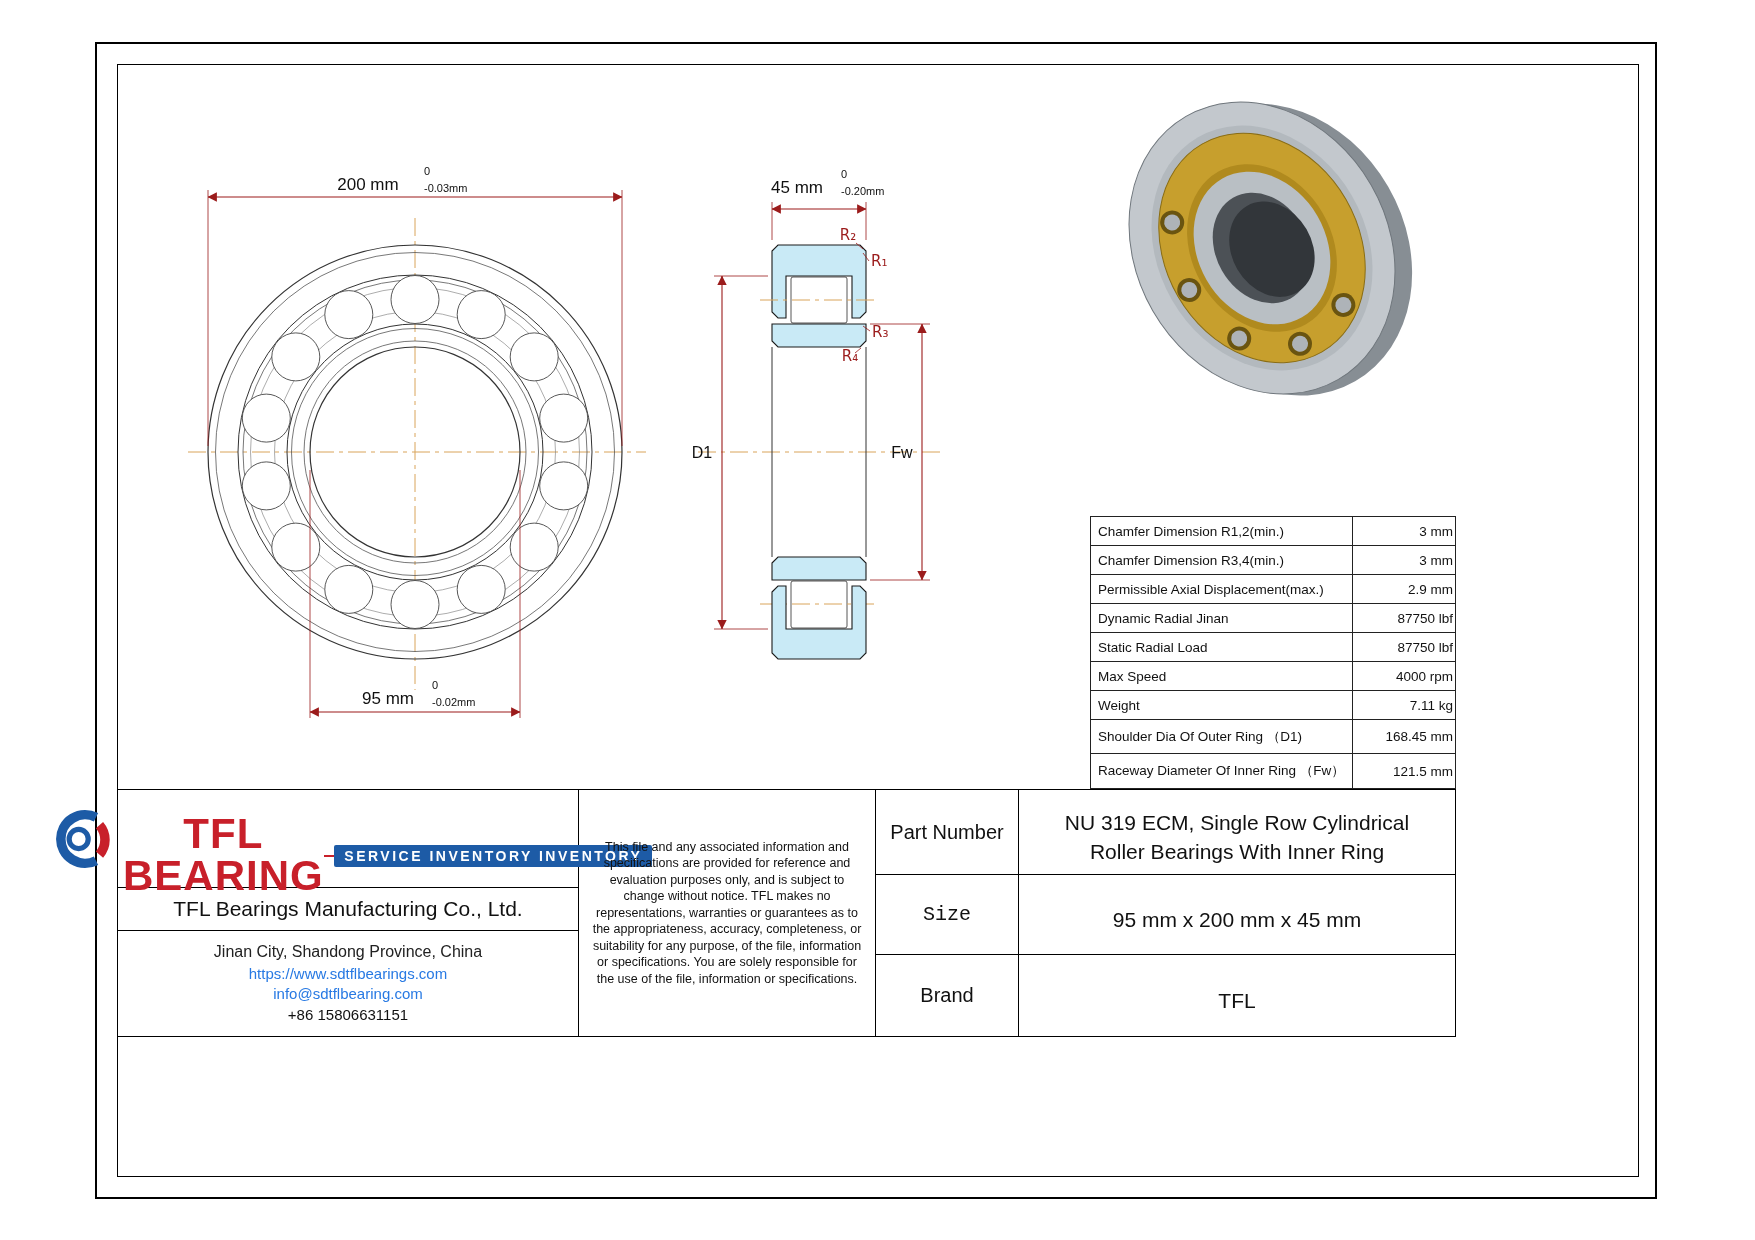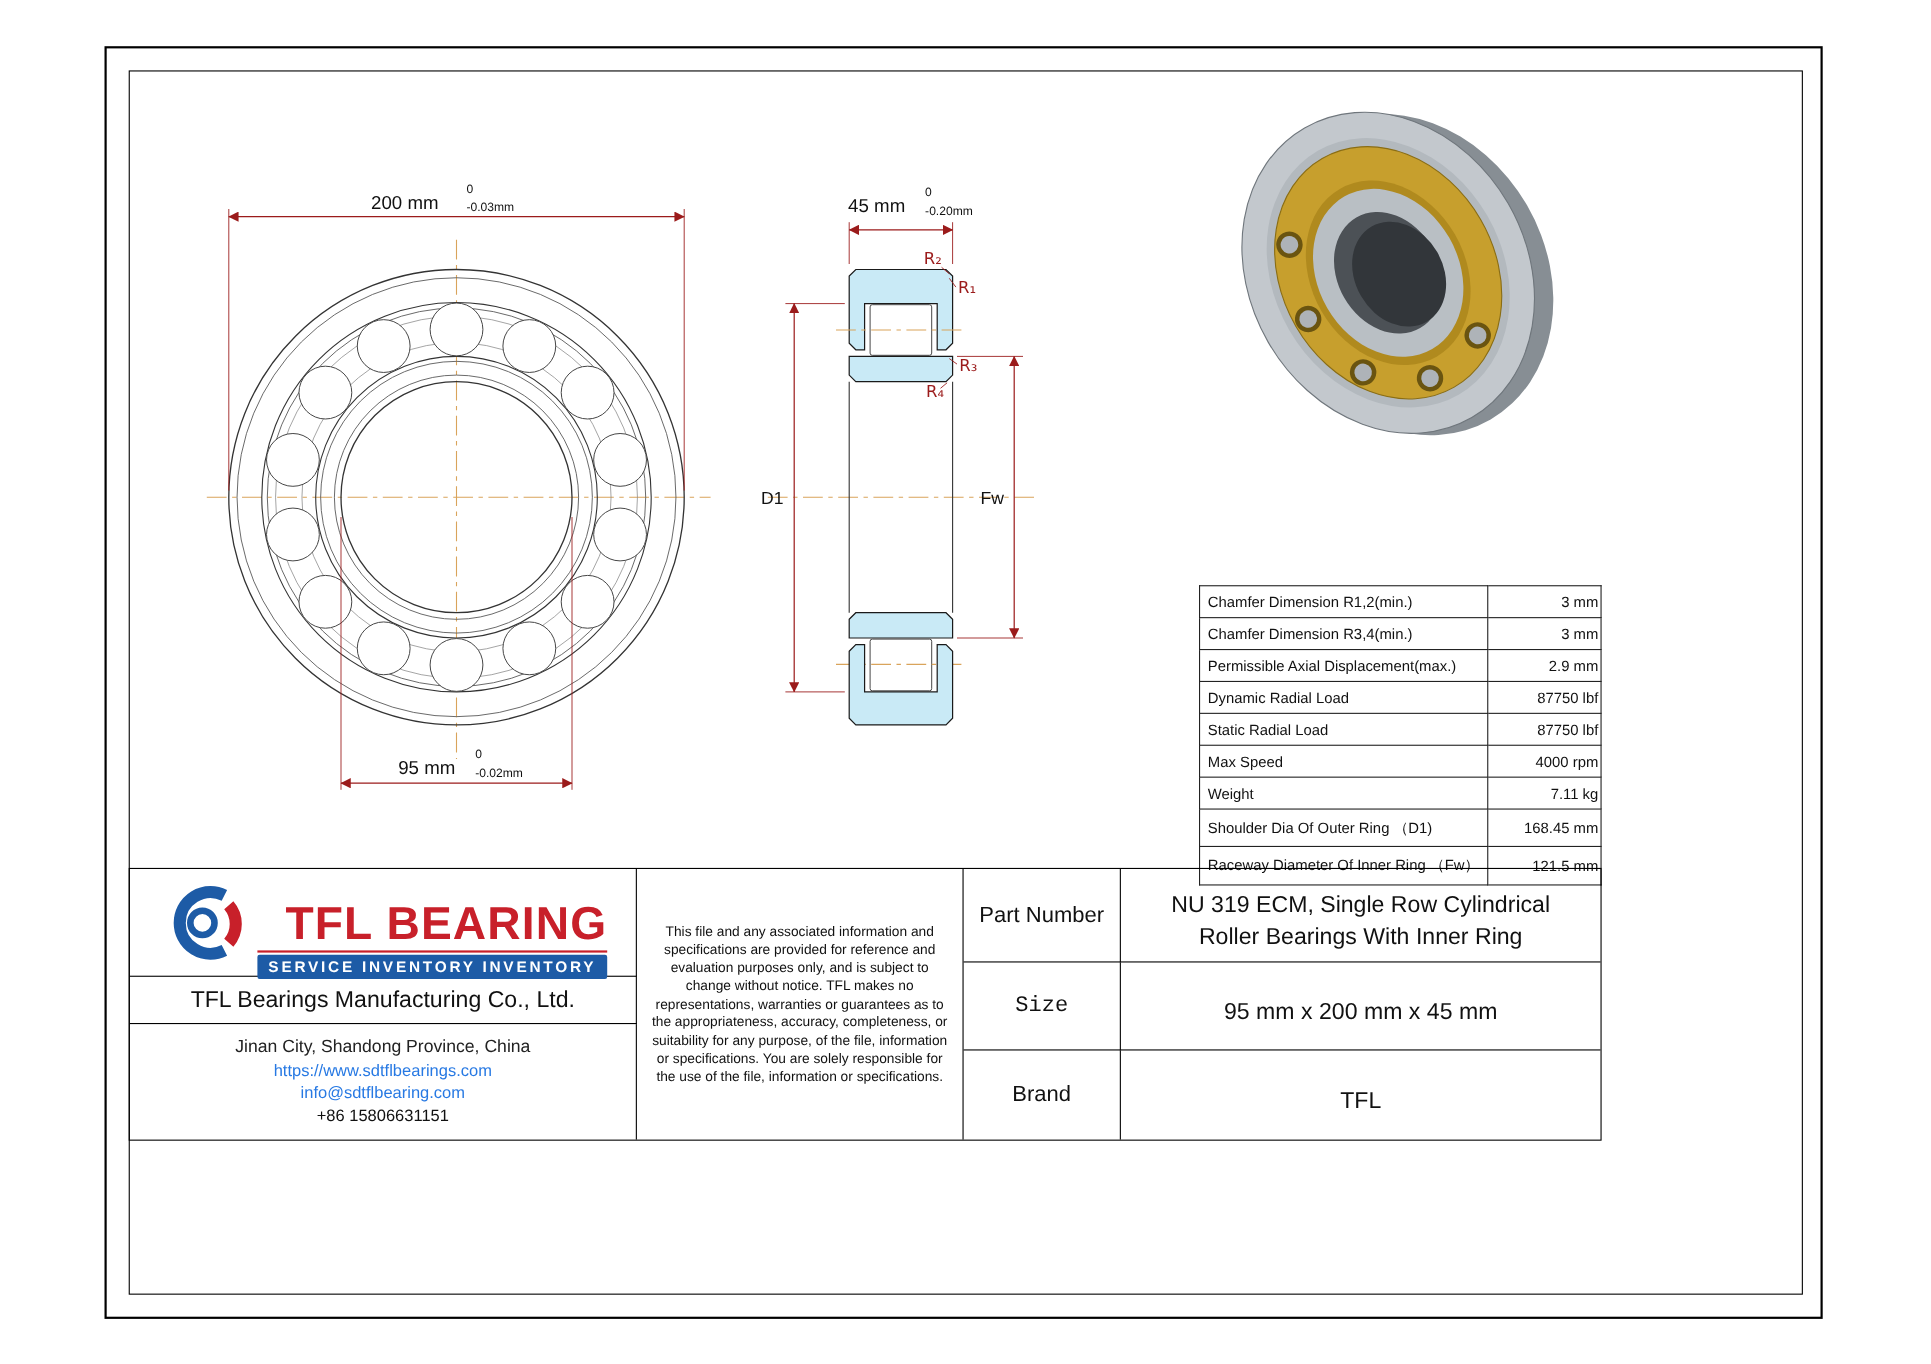--- a/index.html
+++ b/index.html
@@ -20,21 +20,21 @@
   .dim{stroke:#9b1b1b;stroke-width:1.1;fill:none;}
   .ext{stroke:#9b1b1b;stroke-width:.8;fill:none;}
   .blue{fill:#c9eaf6;stroke:#1a1a1a;stroke-width:1.1;}
   .dimv{font:400 17px "Liberation Sans",sans-serif;fill:#111;}
   .dimt{font:400 11px "Liberation Sans",sans-serif;fill:#111;}
   .rlab{font:400 15px "DejaVu Sans",sans-serif;fill:#9b1b1b;}
   .biglab{font:400 16px "Liberation Sans",sans-serif;fill:#111;}
 
   
   .spec{position:absolute;left:1090px;top:516px;width:366px;height:273px;}
-  .spec table{width:100%;height:100%;border-collapse:collapse;table-layout:fixed;margin-top:16px;}
+  .spec table{width:100%;height:100%;border-collapse:collapse;table-layout:fixed;}
   .spec td{border:1px solid #222;font-size:13.5px;color:#111;padding:0 2px 0 7px;
            vertical-align:middle;white-space:nowrap;overflow:hidden;}
   .spec td.val{width:93px;text-align:right;}
 
   
   .tb{position:absolute;left:117px;top:789px;width:1339px;height:248px;
       border:1px solid #000;box-sizing:border-box;}
   .cell{position:absolute;box-sizing:border-box;display:flex;align-items:center;
         justify-content:center;text-align:center;}
   .bb{border-bottom:1px solid #000;}
@@ -42,21 +42,21 @@
   .company-name{font-size:21px;color:#111;}
   .addr{font-size:16px;color:#222;line-height:1.38;}
   .addr .lnk{color:#2779e3;font-size:15px;display:block;}
   .addr .phone{color:#111;font-size:15px;display:block;}
   .disc{font-size:12.5px;line-height:1.32;color:#111;padding:0 13px;}
   .fldlab{font-size:20px;color:#111;}
   .fldval{font-size:21px;color:#111;line-height:1.35;padding:0 18px;margin-top:11px;}
 
   
   .logo-wrap{display:flex;align-items:center;gap:10px;}
-  .logo-text-col{display:flex;flex-direction:column;align-items:flex-end;margin-top:32px;}
+  .logo-text-col{display:flex;flex-direction:row;align-items:center;margin-top:32px;}
   .logo-main{font-size:42px;font-weight:bold;color:#c8202a;letter-spacing:1px;line-height:1;}
   .logo-rule{width:100%;height:2px;background:#c8202a;margin:3px 0 0 0;}
   .logo-banner{background:#1d5ba6;color:#fff;font-size:14px;font-weight:bold;
                letter-spacing:2.5px;padding:3px 10px;border-radius:2px;margin-top:2px;
                white-space:nowrap;}
 </style>
 </head>
 <body>
 
 <div class="page">
@@ -212,21 +212,21 @@
           </tr>
       <tr>
             <td>Chamfer Dimension R3,4(min.)</td>
             <td class="val">3 mm</td>
           </tr>
       <tr>
             <td>Permissible Axial Displacement(max.)</td>
             <td class="val">2.9 mm</td>
           </tr>
       <tr>
-            <td>Dynamic Radial Load</td>
+            <td>Dynamic Radial Jinan</td>
             <td class="val">87750 lbf</td>
           </tr>
       <tr>
             <td>Static Radial Load</td>
             <td class="val">87750 lbf</td>
           </tr>
       <tr>
             <td>Max Speed</td>
             <td class="val">4000 rpm</td>
           </tr>

